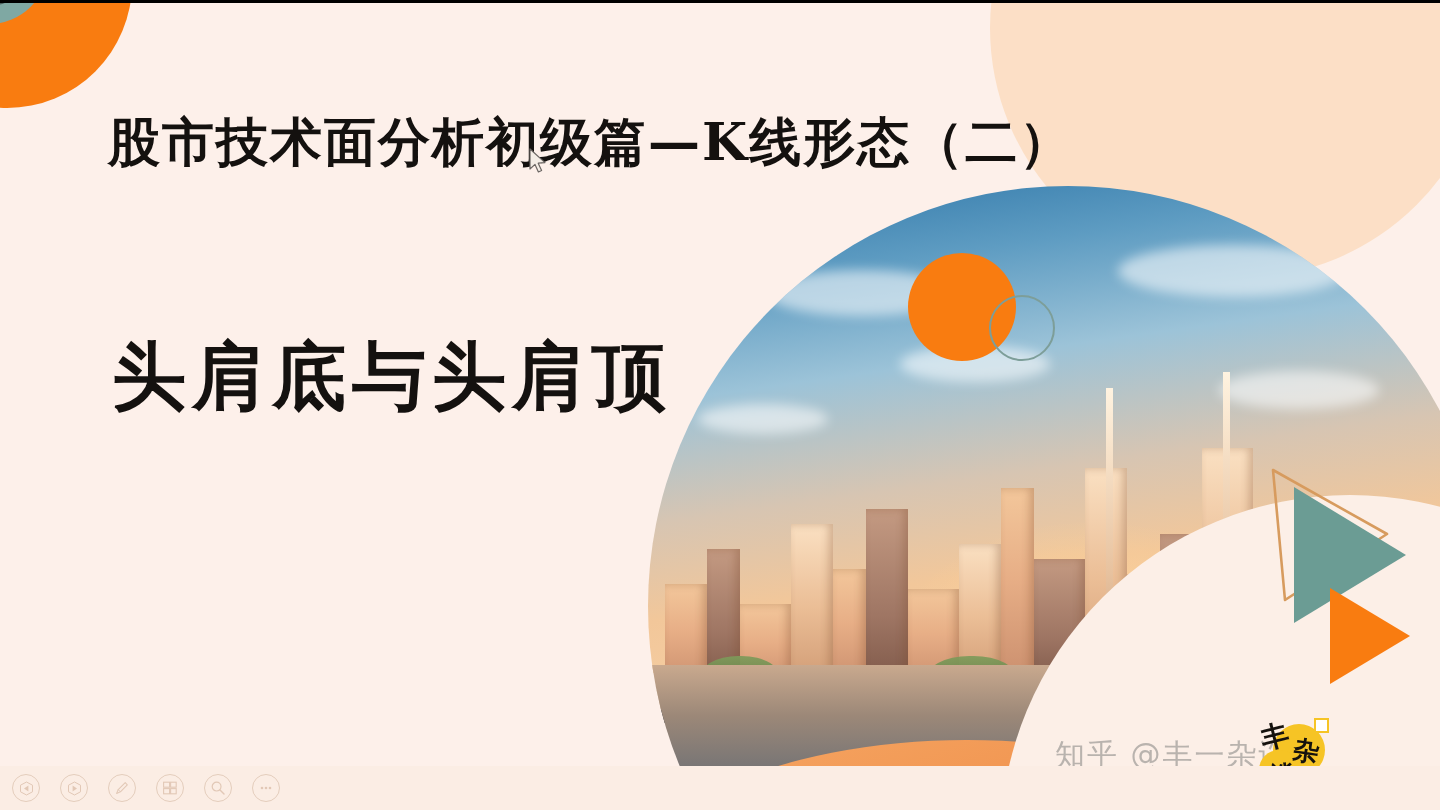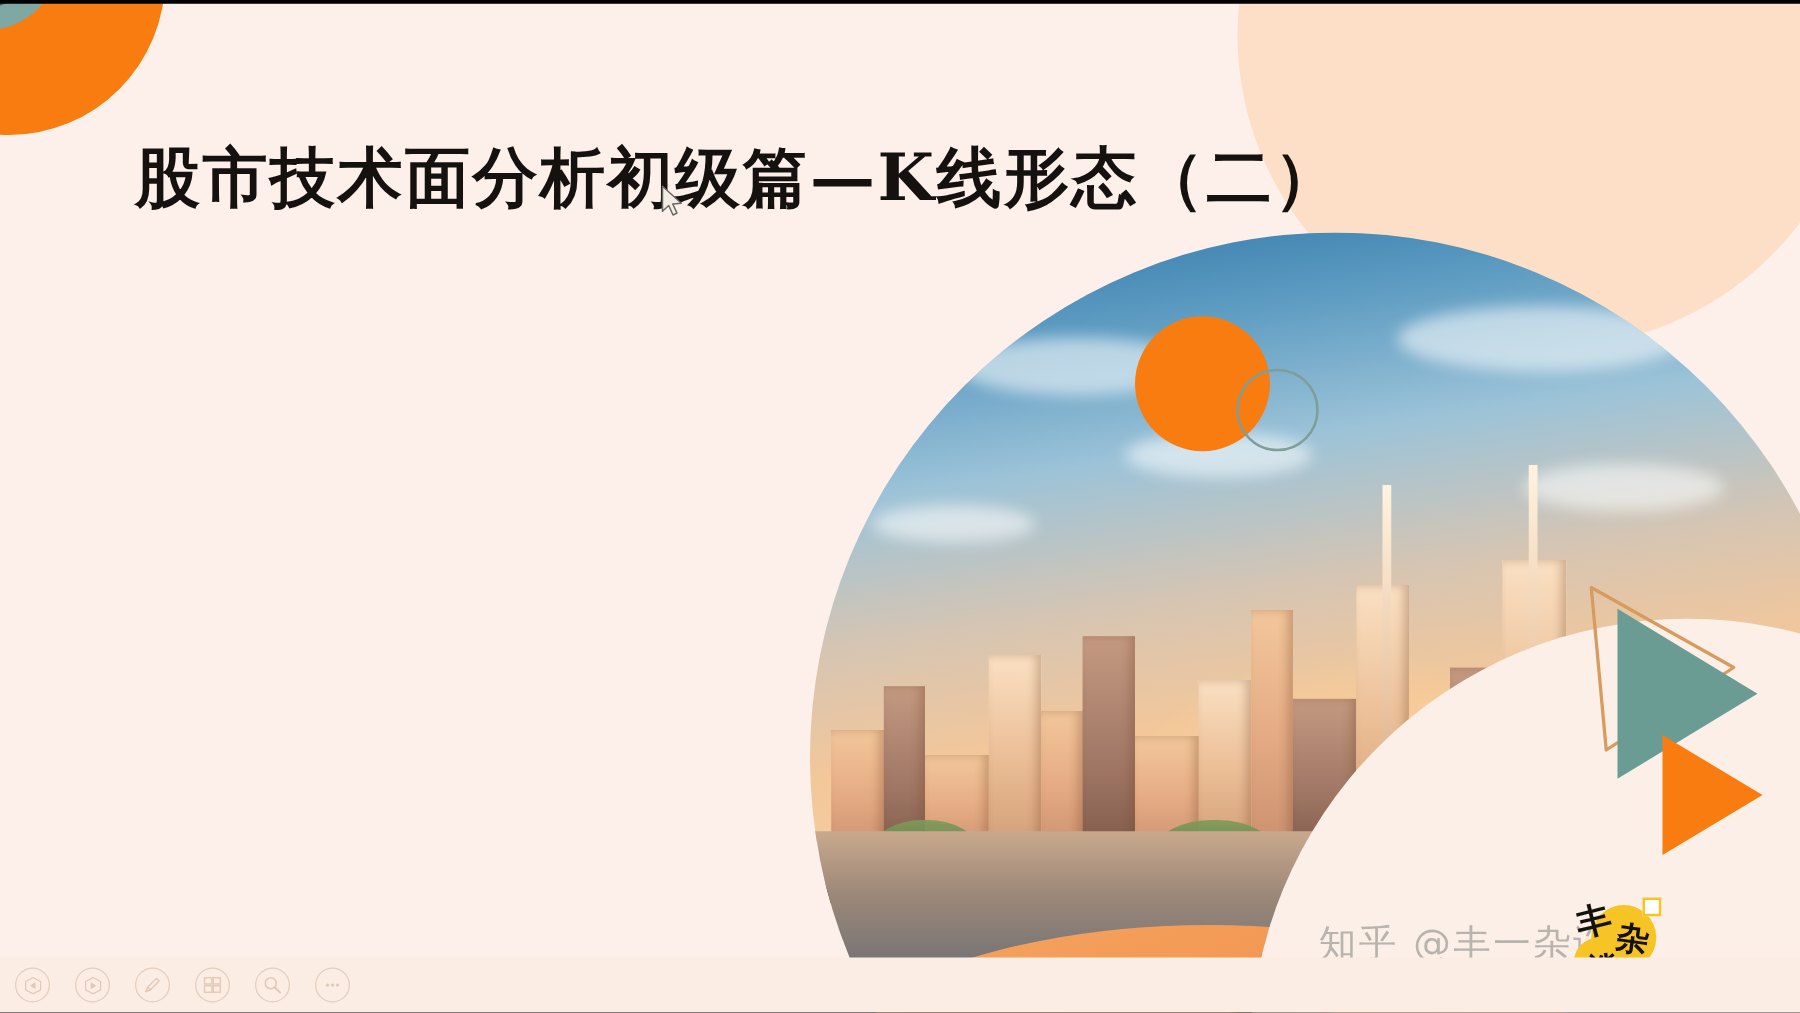--- a/index.html
+++ b/index.html
@@ -288,20 +288,21 @@
 
   <div class="shape tri tri-outline">
     <svg width="130" height="150" viewBox="0 0 130 150">
       <path d="M8 8 L122 72 L20 138 Z" fill="none" stroke="#D79B5E" stroke-width="2.6" stroke-linejoin="round"></path>
     </svg>
   </div>
   <div class="shape tri tri-teal"></div>
   <div class="shape tri tri-orange"></div>
 
   <div class="title">股市技术面分析初级篇—K线形态（二）</div>
+  <div class="headline">头肩底与头肩顶</div>
 
   <div class="cursor">
     <svg width="20" height="26" viewBox="0 0 20 26">
       <path d="M2 1 L2 21 L7 16.4 L10.4 24 L13.6 22.5 L10.2 15.2 L17 14.6 Z" fill="#F4EDE6" stroke="#6B6663" stroke-width="1.2" stroke-linejoin="round"></path>
     </svg>
   </div>
 
   <div class="watermark">
     <span class="wm-text">知乎 @丰一杂谈</span>
     <span class="wm-stamp">

